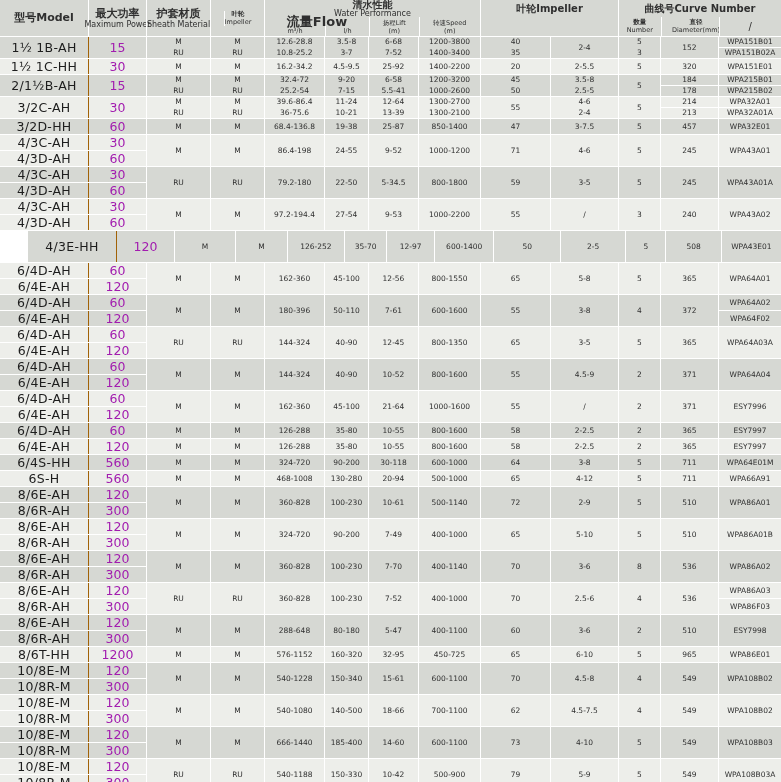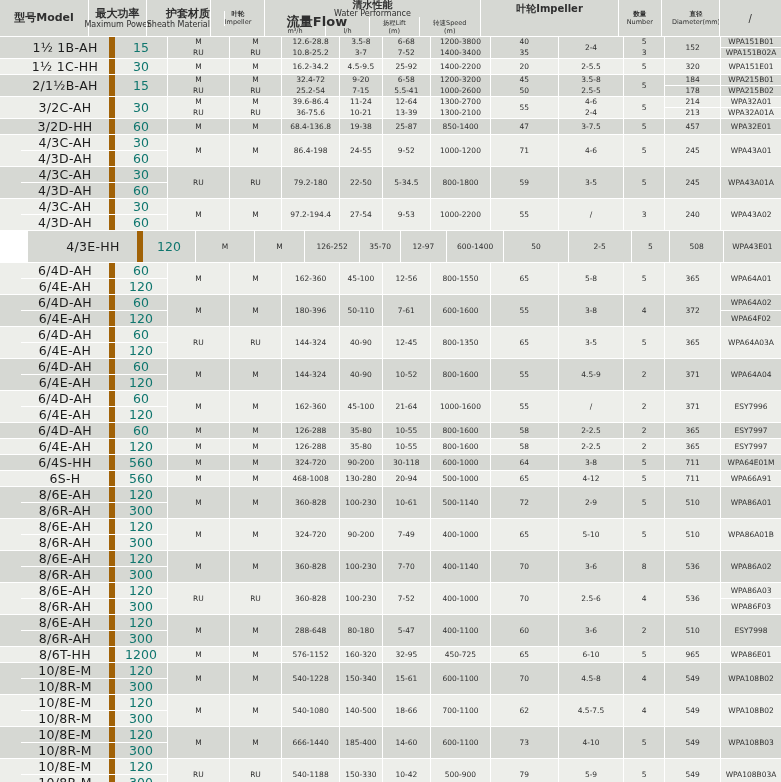--- a/index.html
+++ b/index.html
@@ -32,21 +32,21 @@
   .sub .en-s{font-size:6.5px;line-height:8px;white-space:nowrap;}
   .flow-group{display:flex;flex-direction:column;}
   .flow-title{font-size:13px;font-weight:bold;text-align:center;line-height:9px;white-space:nowrap;}
   .flow-units{flex:1;display:flex;}
   .flow-units div{display:flex;align-items:center;justify-content:center;font-size:6.5px;}
   .slash-cell{font-size:10px;}
 
   
   .w-model{width:88px;}
   .w-power{width:58px;}
-  .w-sheath{width:64px;align-items:flex-end;}
+  .w-sheath{width:64px;}
   .w-impcol{width:54px;}
   .w-water{width:216px;}
   .w-flow{width:104px;}
   .w-m3h{width:60px;}
   .w-lh{width:44px;}
   .w-lift{width:50px;}
   .w-speed{width:62px;}
   .w-impgrp{width:138px;}
   .w-eff{width:70px;}
   .w-cav{width:68px;}
@@ -56,27 +56,27 @@
   .w-curve{width:63px;}
 
   
   .group{
     display:flex;box-sizing:border-box;border-top:1px solid #fff;
     align-items:stretch;
   }
   .group.dark{background:#d6d8d3;}
   .group.light{background:#edeeea;}
   .c{box-sizing:border-box;border-left:1px solid #fff;display:flex;flex-direction:column;justify-content:center;align-items:stretch;text-align:center;}
-  .c:first-child{border-left:none;padding-left:21px;}
+  .c:first-child{border-left:none;}
   .c .val{flex:1;display:flex;align-items:center;justify-content:center;font-size:7.5px;line-height:8px;white-space:nowrap;}
   .c-models{display:flex;flex-direction:column;}
   .model-line{flex:1;display:flex;align-items:stretch;box-sizing:border-box;}
   .model-line + .model-line{border-top:1px solid #fff;}
   .m-name{width:88px;display:flex;align-items:center;justify-content:center;font-size:12.5px;color:#1d1d1d;letter-spacing:0.3px;box-sizing:border-box;}
-  .m-power{width:58px;display:flex;align-items:center;justify-content:center;font-size:12.5px;color:#0f766e;border-left:6px solid #a16207;box-sizing:border-box;}
+  .m-power{width:58px;display:flex;align-items:center;justify-content:center;font-size:12.5px;color:#a21caf;border-left:1px solid #a16207;box-sizing:border-box;}
   .col-sheath{width:64px;}
   .col-impeller{width:54px;}
   .col-flow_m3h{width:60px;}
   .col-flow_lh{width:44px;}
   .col-lift{width:50px;}
   .col-speed{width:62px;}
   .col-efficiency{width:70px;}
   .col-cavitation{width:68px;}
   .col-number{width:42px;}
   .col-diameter{width:58px;}
@@ -130,20 +130,21 @@
           <div class="en-s">(m)</div>
         </div>
       </div>
     </div>
 
     <div class="h-group w-impgrp">
       <div class="g-title one">叶轮Impeller</div>
     </div>
 
     <div class="h-group w-curvegrp">
+      <div class="g-title one">曲线号Curve Number</div>
       <div class="g-cols">
         <div class="sub w-num" style="border-left:none;">
           <div class="zh-s">数量</div>
           <div class="en-s">Number</div>
         </div>
         <div class="sub w-dia">
           <div class="zh-s">直径</div>
           <div class="en-s">Diameter(mm)</div>
         </div>
         <div class="sub w-curve slash-cell">/</div>

